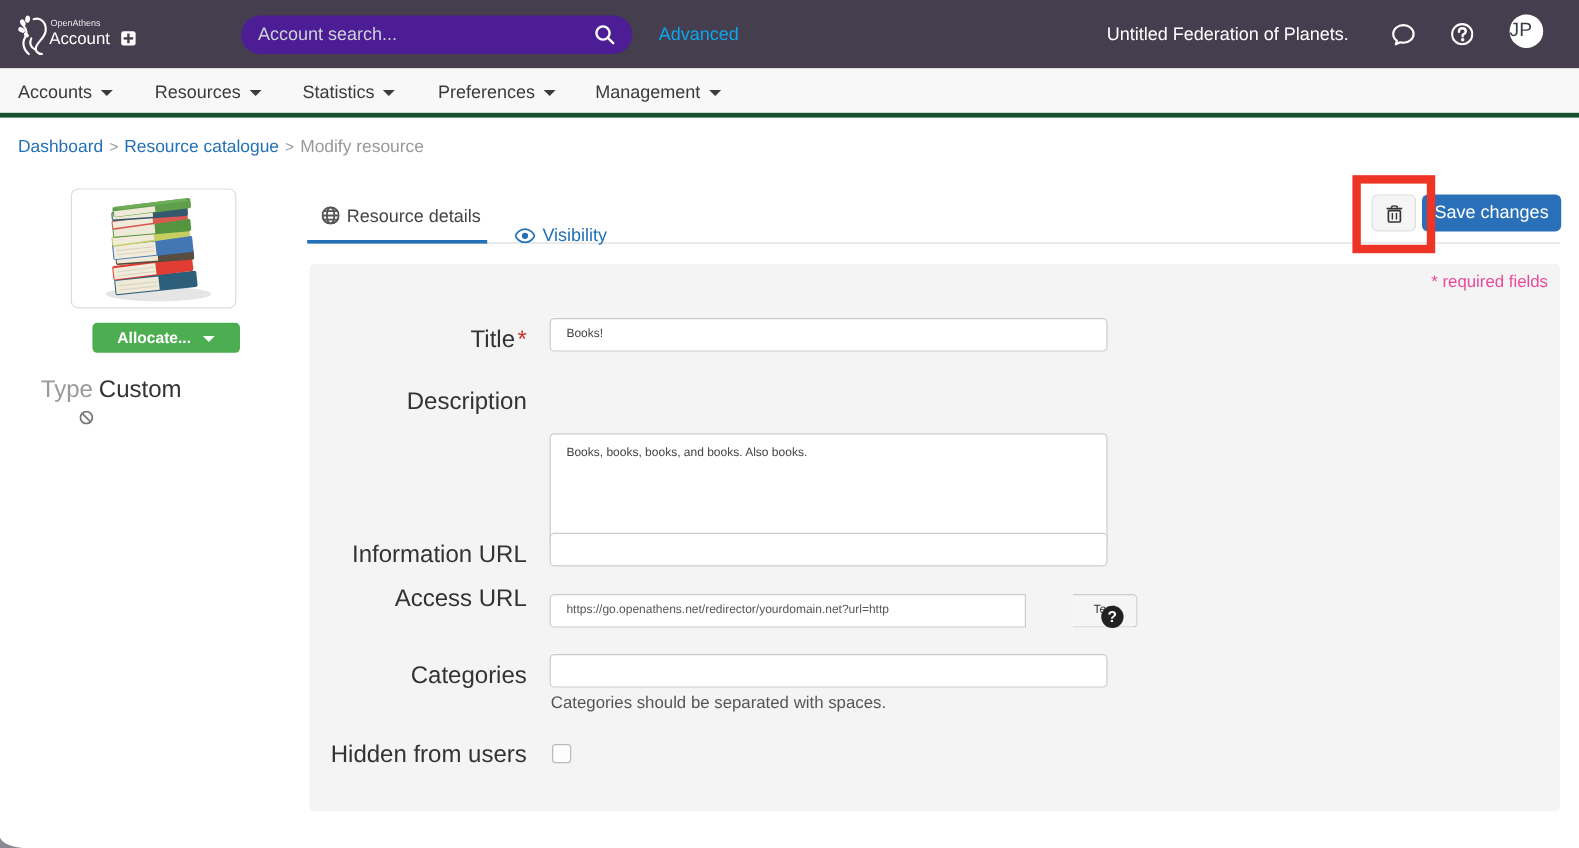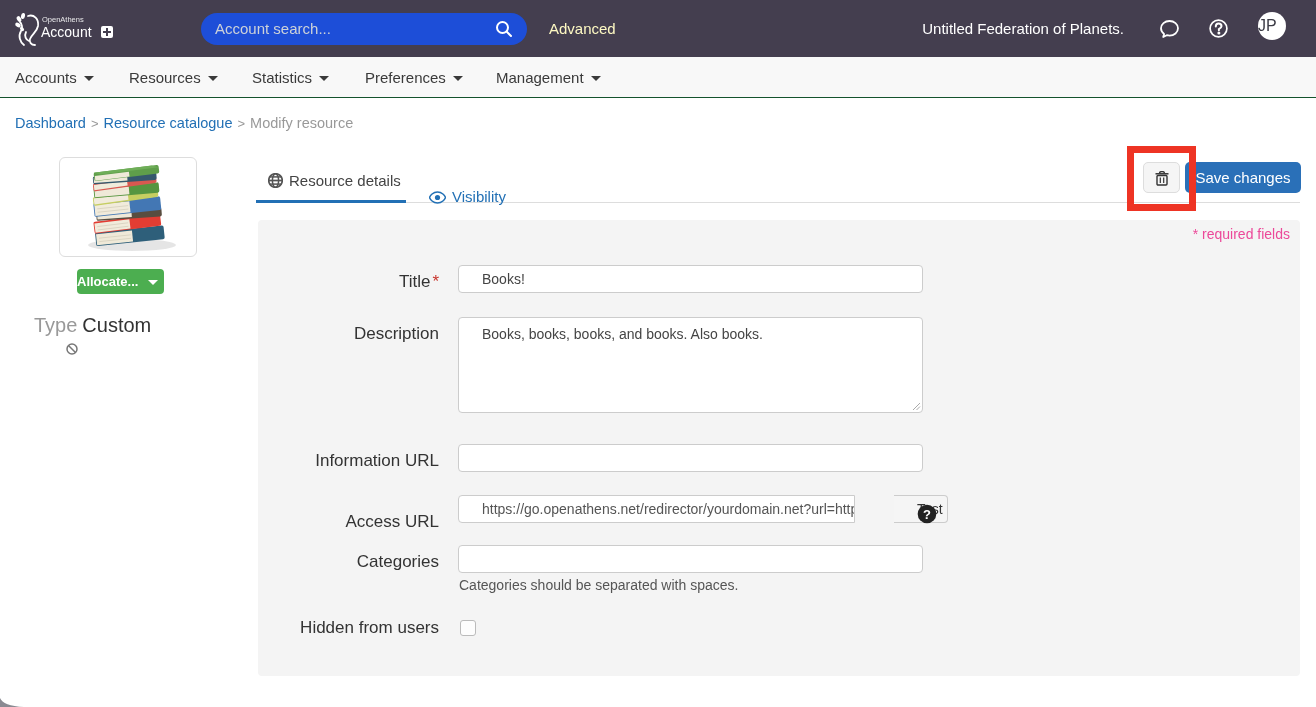--- a/index.html
+++ b/index.html
@@ -1,56 +1,56 @@
 <!DOCTYPE html>
 <html><head>
 <meta charset="utf-8">
 <style>
 * { margin:0; padding:0; box-sizing:border-box; }
 html,body { width:1316px; height:707px; background:#fff; font-family:"Liberation Sans",sans-serif; overflow:hidden; position:relative; }
 .abs { position:absolute; }
 
 #topbar { position:absolute; left:0; top:0; width:1316px; height:57px; background:#443e4f; }
-#searchpill { position:absolute; left:201px; top:13px; width:326px; height:32px; border-radius:16px; background:#1d4ed8; }
+#searchpill { position:absolute; left:201px; top:13px; width:326px; height:32px; border-radius:16px; background:#4c1d95; }
 #searchpill .ph { position:absolute; left:14px; top:7px; font-size:15px; color:#cdd2d8; }
-#advanced { position:absolute; left:549px; top:20px; font-size:15px; color:#fef9c3; }
+#advanced { position:absolute; left:549px; top:20px; font-size:15px; color:#0ea5e9; }
 #fedname { position:absolute; right:192px; top:20px; font-size:15px; color:#fff; }
 #avatar { position:absolute; left:1258px; top:12px; width:28px; height:28px; border-radius:50%; background:#fff; color:#3c3c46; font-size:16px; text-align:left; line-height:28px; }
 
-#menubar { position:absolute; left:0; top:57px; width:1316px; height:41px; background:#f8f8f8; border-bottom:1px solid #14532d; }
+#menubar { position:absolute; left:0; top:57px; width:1316px; height:41px; background:#f8f8f8; border-bottom:4px solid #14532d; }
 .mitem { position:absolute; top:12px; font-size:15px; color:#3a3a3a; }
 .caret { display:inline-block; width:0; height:0; border-left:5px solid transparent; border-right:5px solid transparent; border-top:5px solid #3a3a3a; margin-left:7px; vertical-align:2px; }
 
 #crumb { position:absolute; left:15px; top:115px; font-size:14.5px; color:#999; }
 #crumb a { color:#2270b5; text-decoration:none; }
 #crumb .sep { color:#999; margin:0 5px; font-size:13px; }
 
 #imgcard { position:absolute; left:59px; top:157px; width:138px; height:100px; background:#fff; border:1px solid #ddd; border-radius:6px; }
-#allocbtn { position:absolute; left:77px; top:269px; width:87px; height:25px; background:#4cae50; border-radius:4px; color:#fff; font-size:13px; font-weight:bold; text-align:left; line-height:25px; }
+#allocbtn { position:absolute; left:77px; top:269px; width:123px; height:25px; background:#4cae50; border-radius:4px; color:#fff; font-size:13px; font-weight:bold; text-align:center; line-height:25px; }
 #allocbtn .caret { border-top-color:#fff; margin-left:10px; vertical-align:1px; }
 #typerow { position:absolute; left:34px; top:314px; font-size:20px; }
 #typerow .k { color:#999; }
 #typerow .v { color:#333; margin-left:5px; }
 
 #tabs { position:absolute; left:258px; top:160px; width:1042px; height:43px; border-bottom:1px solid #ddd; }
 .tab { position:absolute; top:12px; font-size:15px; }
 #tab1 { left:10px; color:#444; }
 #tab2 { left:171px; color:#2270b5;margin-top:16px; }
 #tabline { position:absolute; left:256px; top:200px; width:150px; height:3px; background:#2270b5; }
 
 #trashbtn { position:absolute; left:1143px; top:162px; width:37px; height:31px; background:#f5f5f5; border:1px solid #ddd; border-radius:5px; }
 #savebtn { position:absolute; left:1185px; top:162px; width:116px; height:31px; background:#2a70b8; border-radius:5px; color:#fff; font-size:15px; text-align:center; line-height:31px; }
 #redbox { position:absolute; left:1127px; top:146px; width:69px; height:65px; border:7px solid #ee3424; }
 
 #panel { position:absolute; left:258px; top:220px; width:1042px; height:456px; background:#f4f4f4; border-radius:4px; }
 #reqf { position:absolute; right:26px; top:226px; font-size:14px; color:#ec4899; }
-.flabel { position:absolute; font-size:17px; color:#333; text-align:right; width:181px; left:258px; }
+.flabel { position:absolute; font-size:20px; color:#333; text-align:right; width:181px; left:258px; }
 .req { color:#c7342c; margin-left:2px; }
-.finput { position:absolute; left:458px; width:465px; height:28px; background:#fff; border:1px solid #ccc; border-radius:4px; font-size:14px; color:#444; padding:0 23px; line-height:26px; white-space:nowrap; overflow:hidden; }
-#desc { height:96px; line-height:20px; padding-top:6px; }
+.finput { position:absolute; left:458px; width:465px; height:28px; background:#fff; border:1px solid #ccc; border-radius:4px; font-size:10px; color:#444; padding:0 13px; line-height:26px; white-space:nowrap; overflow:hidden; }
+#desc { height:96px; line-height:20px; padding-top:6px;margin-top:44px; }
 #helptext { position:absolute; left:459px; top:577px; font-size:14px; color:#555; }
 #checkbox { position:absolute; left:460px; top:620px; width:16px; height:16px; background:#fdfdfd; border:1px solid #bbb; border-radius:3px; }
 #cornershape { position:absolute; left:0px; top:698px; width:24px; height:9px; }
 </style>
 </head>
 <body>
 <div id="topbar">
   <svg class="abs" style="left:14px;top:12px" width="28" height="36" viewBox="0 0 28 36">
     <g fill="none" stroke="#fff" stroke-width="1.8" stroke-linecap="round">
       <path d="M14 4 C20 2, 25 7, 24 14 C23 20, 18 22, 16 27 C15 30, 17 33, 21 33"></path>
@@ -197,21 +197,21 @@
 <div class="finput" id="desc" style="top:317px;">Books, books, books, and books. Also books.
   <svg style="position:absolute;right:1px;bottom:1px" width="10" height="10" viewBox="0 0 10 10">
       <line x1="2" y1="9" x2="9" y2="2" stroke="#aaa" stroke-width="1"></line>
       <line x1="5.5" y1="9" x2="9" y2="5.5" stroke="#aaa" stroke-width="1"></line>
     </svg>
 </div>
 
 <div class="flabel" style="top:451px;">Information URL</div>
 <div class="finput" style="top:444px;"></div>
 
-<div class="flabel" style="top:512px;">Access URL</div>
+<div class="flabel" style="top:488px;">Access URL</div>
 <div class="finput" style="top:495px;width:397px;border-radius:4px 0 0 4px;color:#555;">https://go.openathens.net/redirector/yourdomain.net?url=http</div>
 <div class="finput" style="top:495px;left:894px;width:54px;border-radius:0 4px 4px 0;background:#f5f5f5;text-align:center;color:#333;border-left:none;">Test</div>
 <svg style="position:absolute;left:917px;top:504px" width="20" height="20" viewBox="0 0 20 20">
     <circle cx="10" cy="10" r="9.3" fill="#222"></circle>
     <text x="10" y="14.5" text-anchor="middle" font-size="13" font-weight="bold" fill="#fff" font-family="Liberation Sans">?</text>
   </svg>
 
 <div class="flabel" style="top:552px;">Categories</div>
 <div class="finput" style="top:545px;"></div>
 <div id="helptext">Categories should be separated with spaces.</div>

